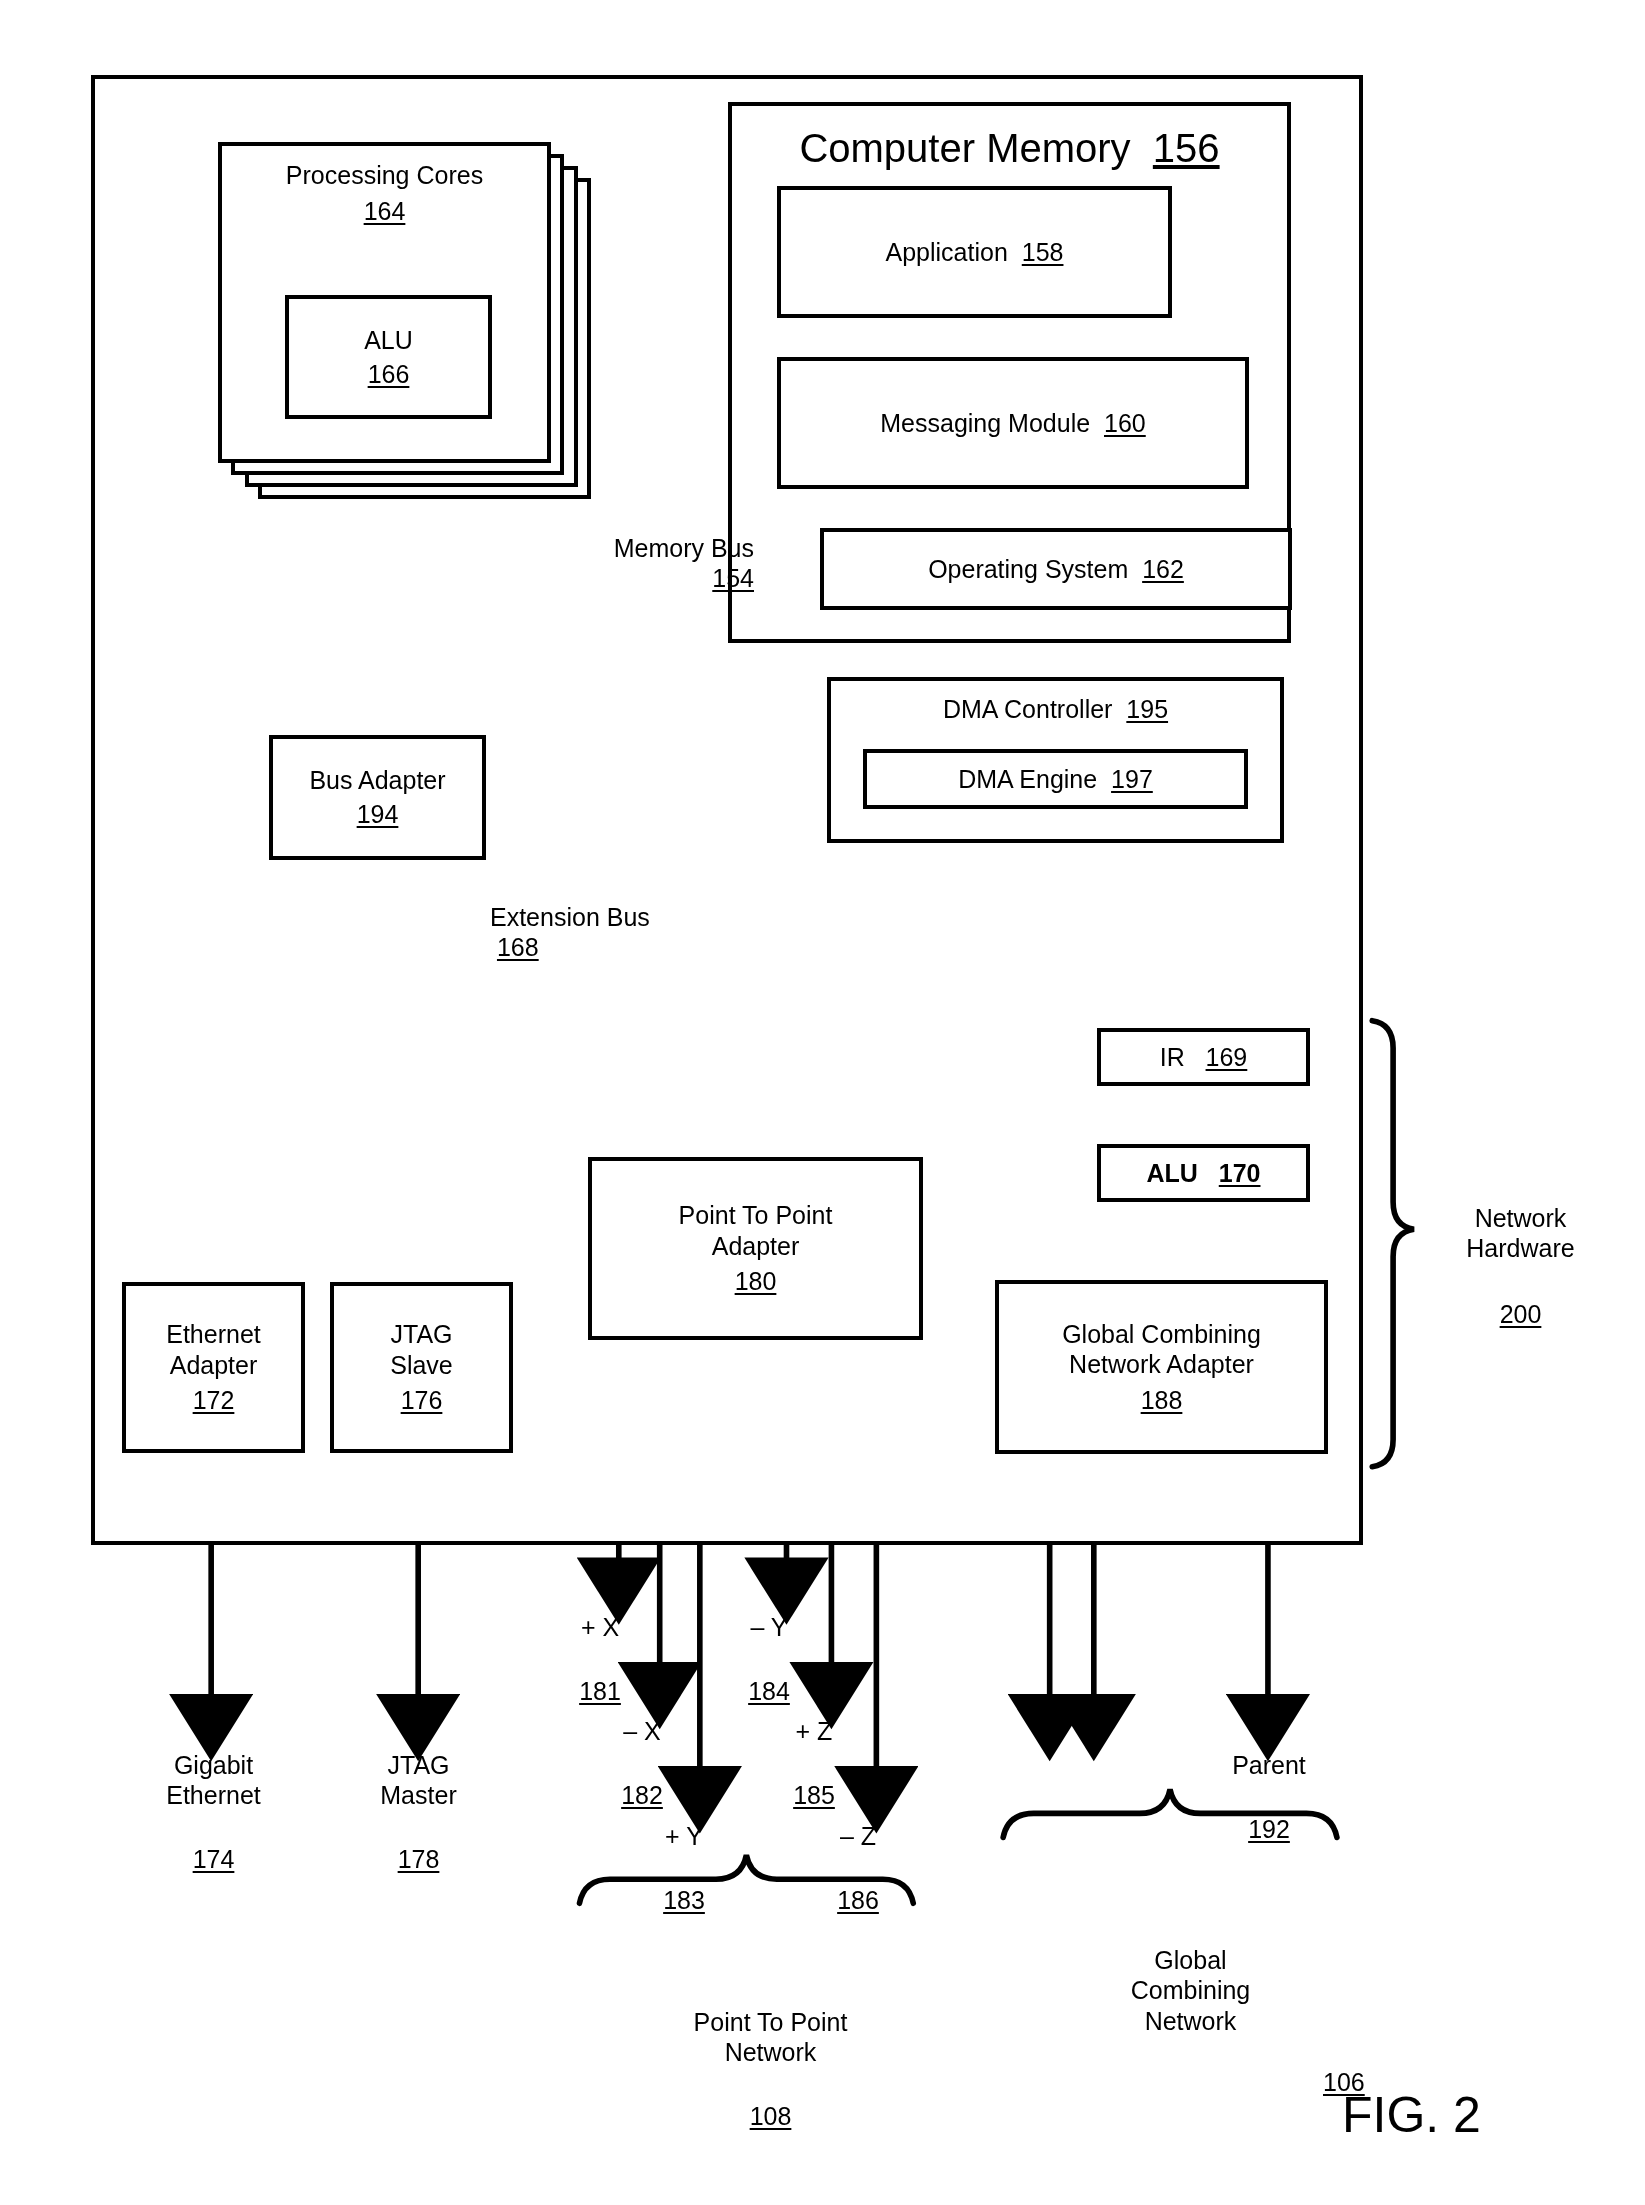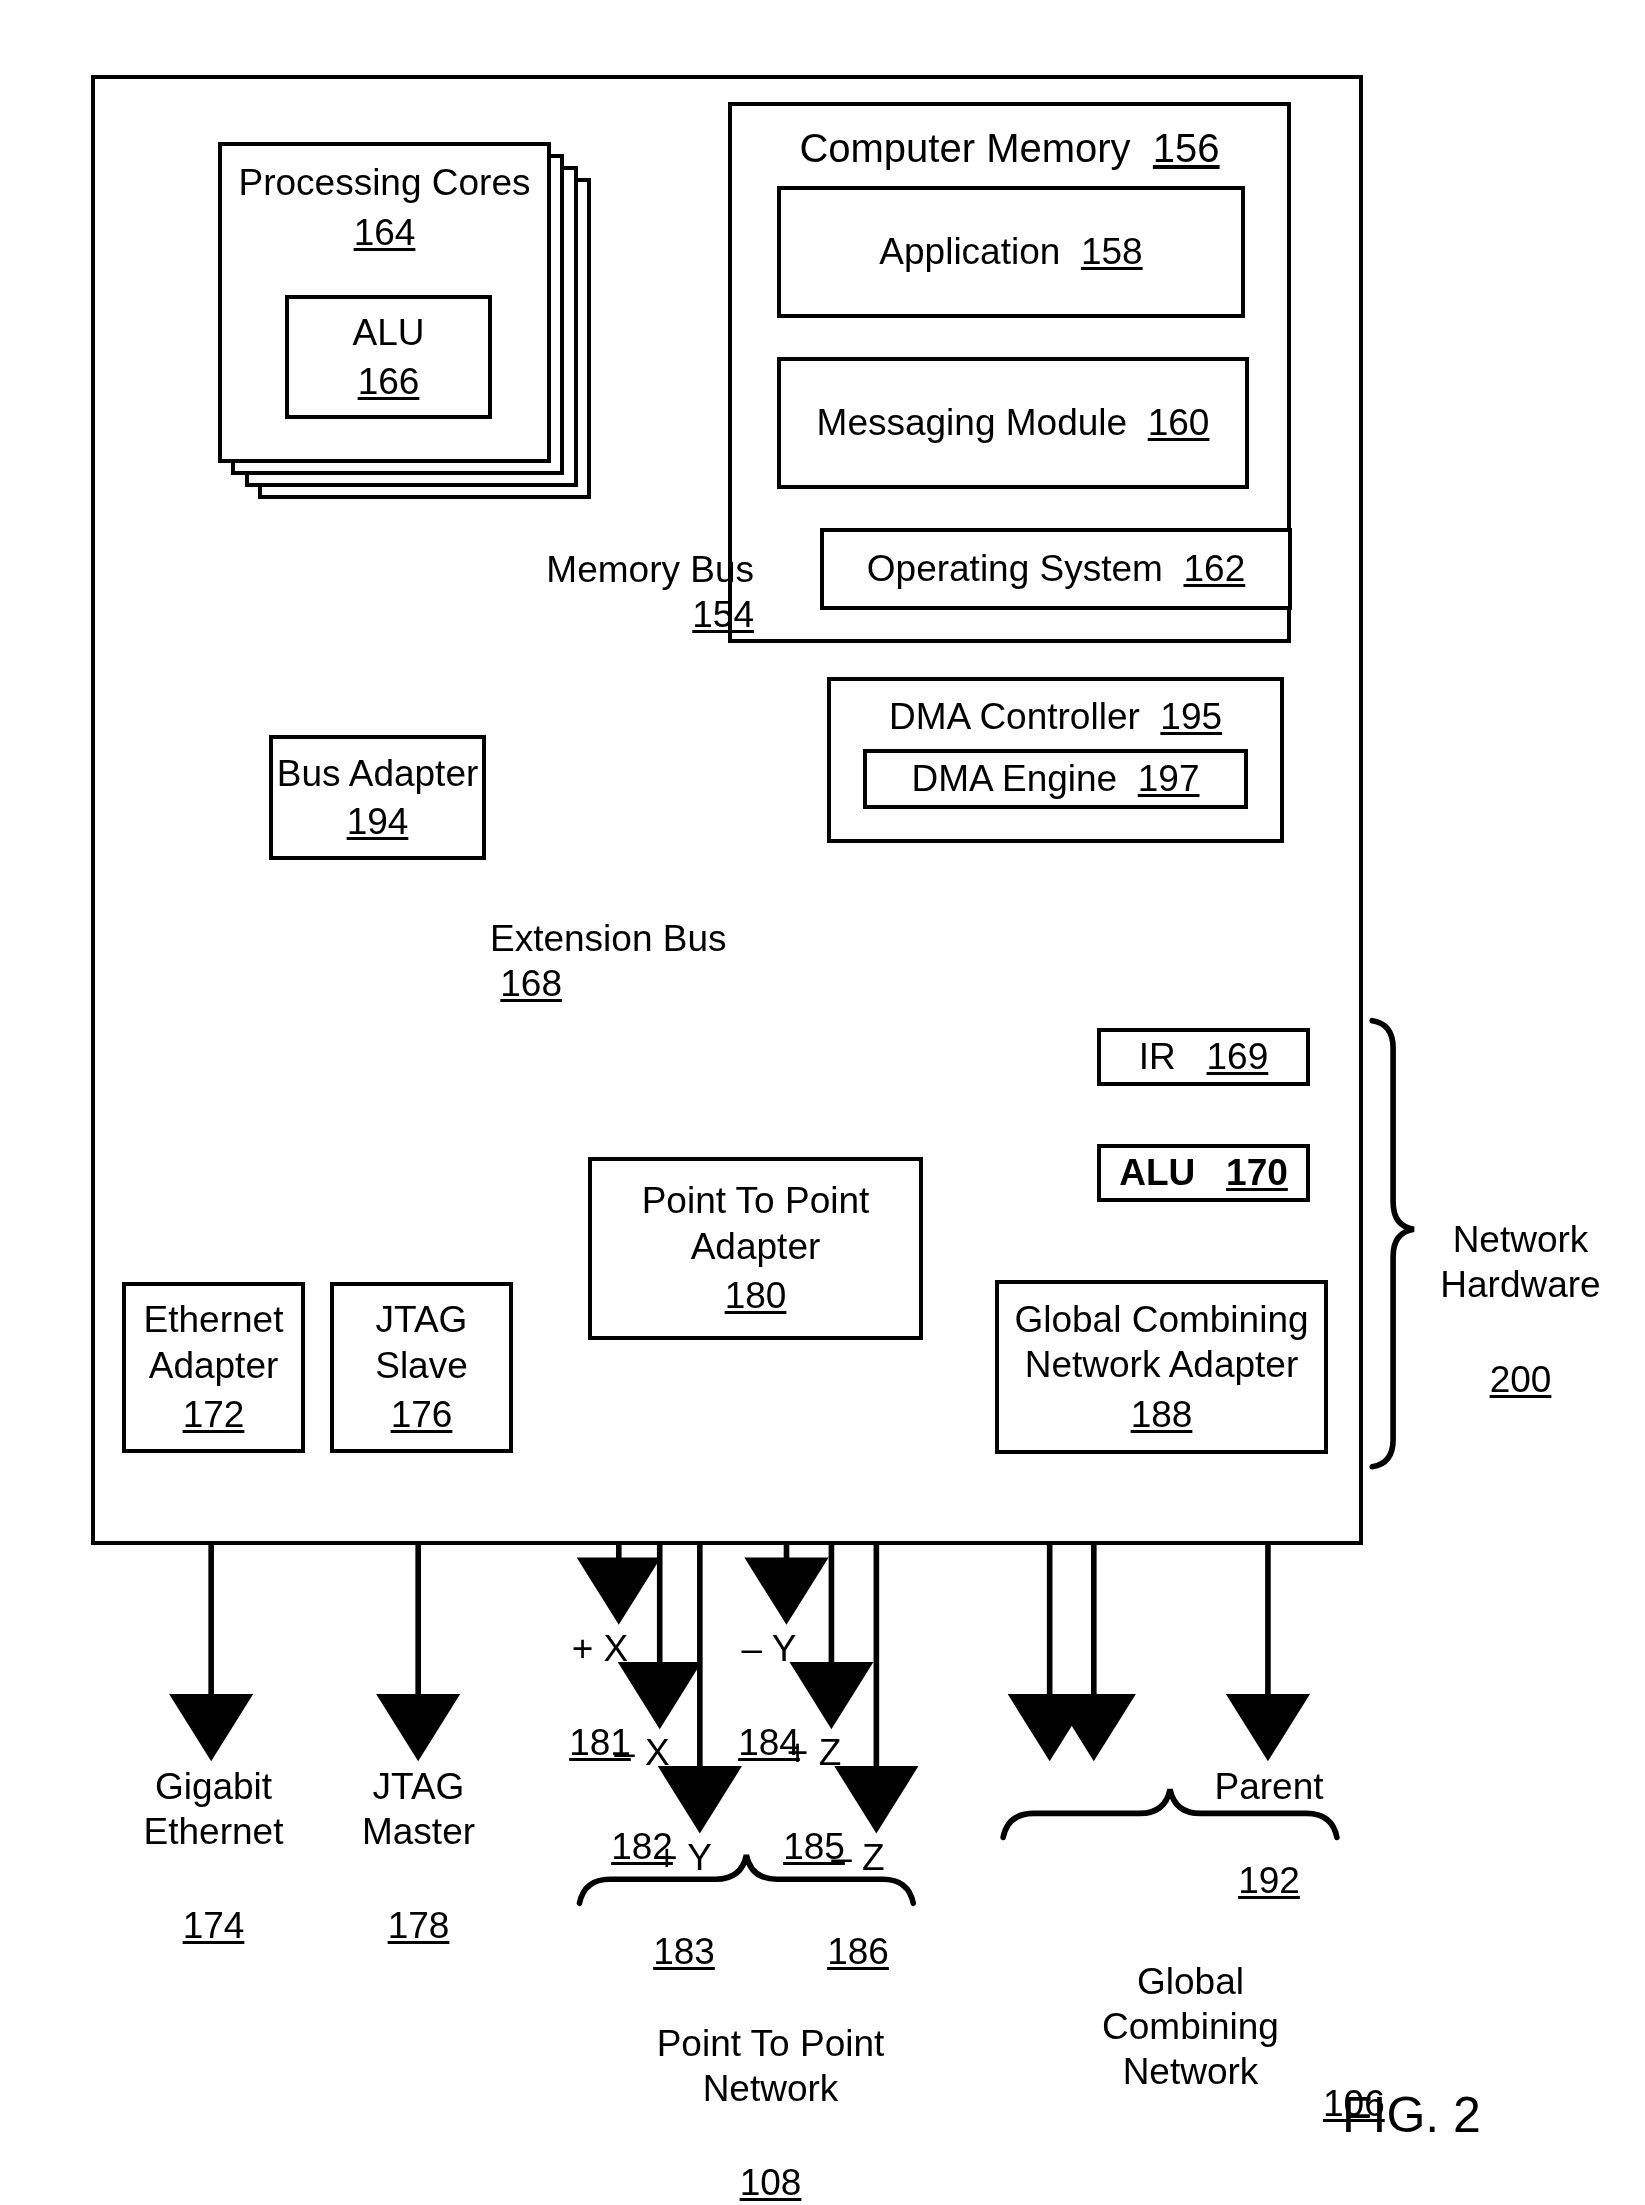--- a/index.html
+++ b/index.html
@@ -37,21 +37,21 @@
     text-align: center;
     line-height: 1.22;
   }
   .lbl {
     position: absolute;
     text-align: center;
     line-height: 1.22;
     white-space: pre-line;
   }
   .num { text-decoration: underline; text-underline-offset: 3.2px; }
-  .f48 { font-size: 37px; }
+  .f48 { font-size: 25px; }
   .f50 { font-size: 40px; }
   .f54 { font-size: 43px; }
   .stack-shadow {
     position: absolute;
     border: 4px solid #000;
     background: #fff;
     box-sizing: border-box;
   }
 </style>
 </head>
@@ -154,21 +154,21 @@
     <div class="f48 num" style="margin-top:3.2px;">166</div>
   </div>
 
   <div class="box" style="left:728px; top:102px; width:563px; height:541px; justify-content:flex-start; padding-top:17.7px;">
     <div class="f50">
       <span>Computer Memory</span>
       <span>&nbsp;</span><span class="num">156</span>
     </div>
   </div>
 
-  <div class="box" style="left:777px; top:186px; width:468px; height:132px;">
+  <div class="box" style="left:777px; top:186px; width:395px; height:132px;">
     <div class="f48">
       <span>Application</span>
       <span>&nbsp;</span><span class="num">158</span>
     </div>
   </div>
 
   <div class="box" style="left:777px; top:357px; width:472px; height:132px;">
     <div class="f48">
       <span>Messaging Module</span>
       <span>&nbsp;</span><span class="num">160</span>

